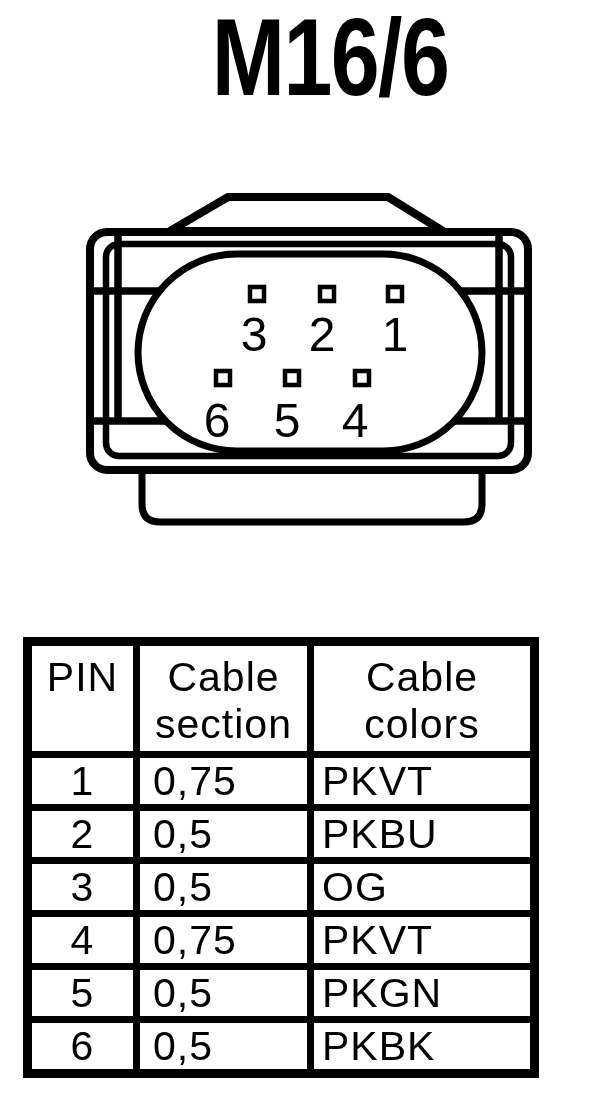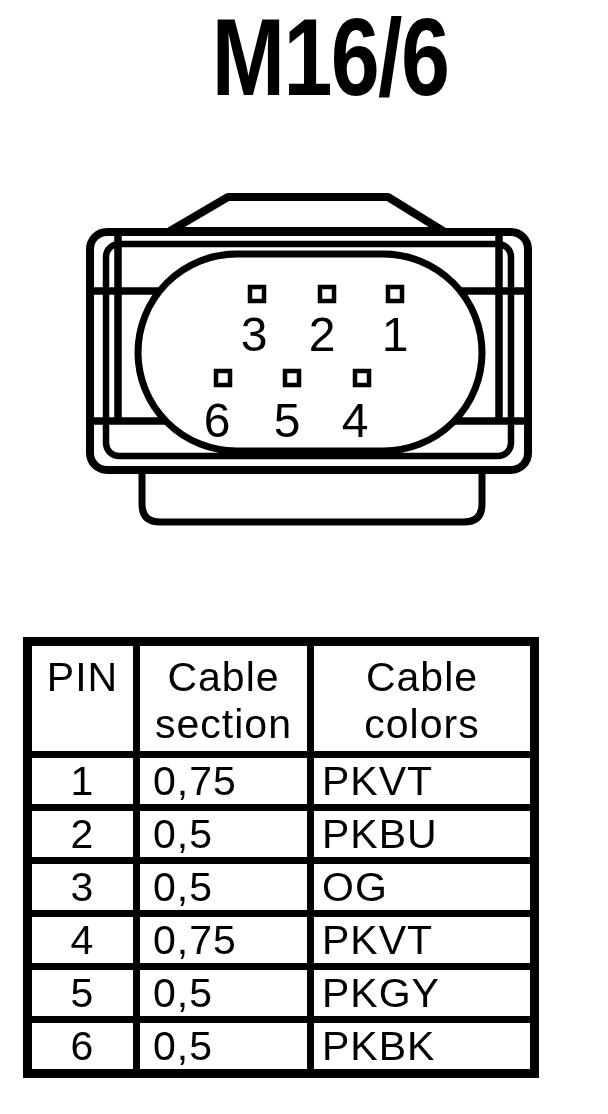--- a/index.html
+++ b/index.html
@@ -136,21 +136,21 @@
         <td class="col3">OG</td>
       </tr>
       <tr>
         <td class="col1">4</td>
         <td class="col2">0,75</td>
         <td class="col3">PKVT</td>
       </tr>
       <tr>
         <td class="col1">5</td>
         <td class="col2">0,5</td>
-        <td class="col3">PKGY</td>
+        <td class="col3">PKGN</td>
       </tr>
       <tr>
         <td class="col1">6</td>
         <td class="col2">0,5</td>
         <td class="col3">PKBK</td>
       </tr>
     </tbody>
 </table>
 
 </body></html>

